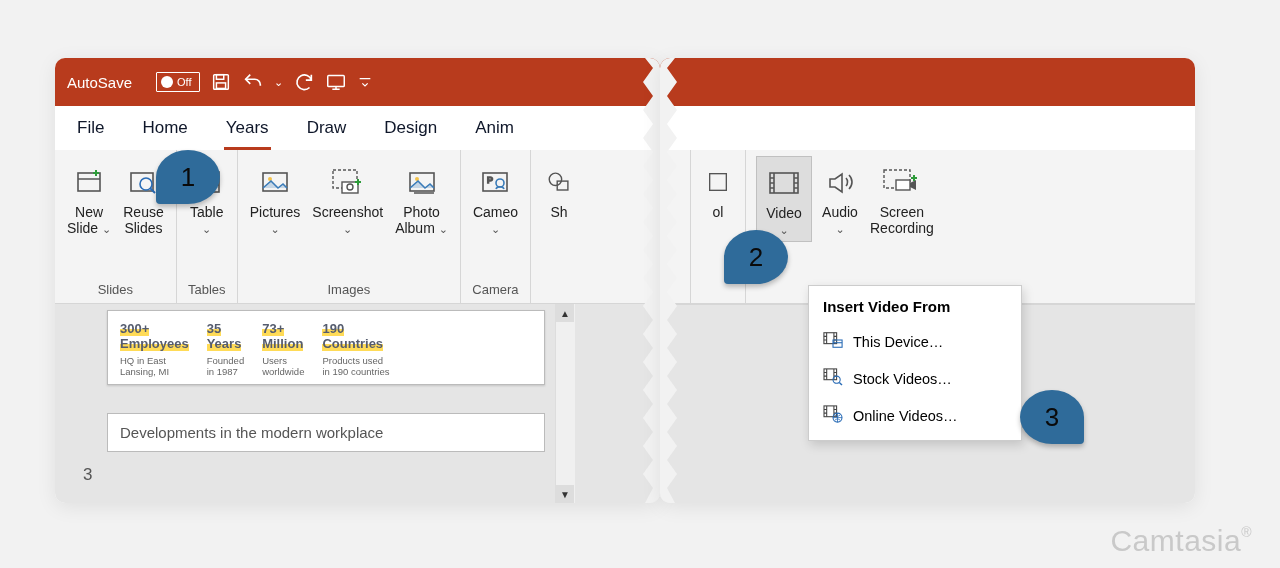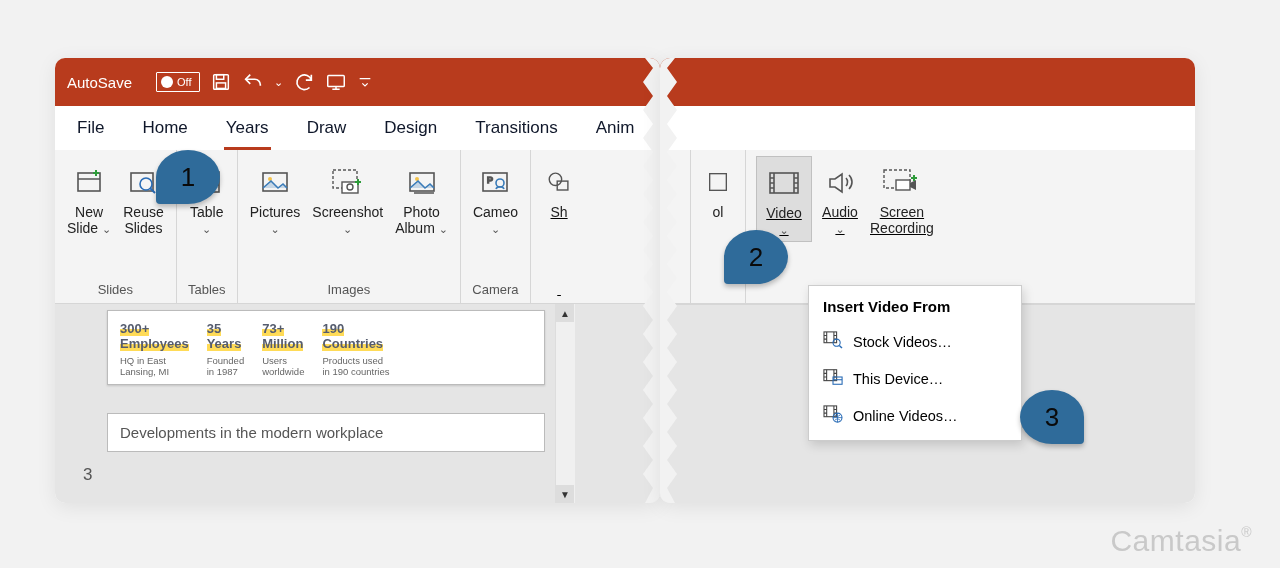--- a/index.html
+++ b/index.html
@@ -24,21 +24,21 @@
   .tb-icon { display: flex; align-items: center; justify-content: center; cursor: pointer; }
 
   
   .tabs { height: 44px; display: flex; align-items: center; padding: 0 16px; gap: 26px; background: #fff; font-size: 17px; color: #0f172a; }
   .tab { padding: 0 6px; cursor: pointer; position: relative; height: 100%; display: flex; align-items: center; }
   .tab.active::after { content:""; position:absolute; left:4px; right:4px; bottom:0; height:3px; background:#b83b1d; }
 
   
   .ribbon { background: #f4f4f4; height: 154px; display: flex; border-bottom: 1px solid #d6d6d6; }
   .group { display: flex; flex-direction: column; align-items: center; padding: 6px 10px 2px; border-right: 1px solid #d6d6d6; }
-  .group:last-child { border-right: none; text-decoration: underline; }
+  .group:last-child { border-right: none; }
   .group-items { display: flex; gap: 8px; flex: 1; align-items: flex-start; }
   .group-label { font-size: 13px; color: #555; padding: 2px 0 4px; }
   .cmd { display: flex; flex-direction: column; align-items: center; font-size: 14px; color: #222; cursor: pointer; padding: 4px 2px; }
   .cmd .ico { height: 44px; display: flex; align-items: center; justify-content: center; }
   .cmd .lbl { line-height: 1.15; text-align: center; }
   .chev { font-size: 11px; color: #555; }
   .cmd.pressed { background:#ddd; border:1px solid #c0c0c0; }
 
   
   .zig-right, .zig-left, .zig-left-title {
@@ -144,23 +144,20 @@
         <span>Home</span>
       </div>
     <div class="tab active">
         <span>Years</span>
       </div>
     <div class="tab">
         <span>Draw</span>
       </div>
     <div class="tab">
         <span>Design</span>
-      </div>
-    <div class="tab">
-        <span>Transitions</span>
       </div>
     <div class="tab">
         <span>Anim</span>
       </div>
   </div>
 
   <div class="ribbon">
     <div class="group">
       <div class="group-items">
         <div class="cmd">
@@ -387,39 +384,39 @@
     <svg viewBox="0 0 24 445" preserveAspectRatio="none">
       <polygon fill="#f2f2f2" points="0,0 0,445 16,445 8,430 18,416 8,402 18,388 8,374 18,360 8,346 18,332 8,318 18,304 8,290 18,276 8,262 18,248 8,234 18,220 8,206 18,192 8,178 18,164 8,150 18,136 8,122 18,108 8,94 18,80 8,66 18,52 8,38 18,24 8,10 16,0"></polygon>
     </svg>
   </div>
 </div>
 
 <div class="dropdown">
   <div class="dd-title">Insert Video From</div>
   <div class="dd-item">
     <span>
+      <svg width="20" height="18" viewBox="0 0 22 18" fill="none" stroke="#444" stroke-width="1.2">
+          <rect x="1" y="1" width="14" height="12"></rect>
+          <path d="M4 1v12M12 1v12M1 5h3M1 9h3M12 5h3M12 9h3"></path>
+          <rect x="11" y="9" width="10" height="8" stroke="#2a6cb6"></rect>
+          <path d="M11 12h10" stroke="#2a6cb6"></path>
+        </svg>
+    </span>
+    <span>This Device…</span>
+  </div>
+  <div class="dd-item">
+    <span>
       <svg width="20" height="18" viewBox="0 0 22 20" fill="none" stroke="#444" stroke-width="1.2">
           <rect x="1" y="1" width="14" height="12"></rect>
           <path d="M4 1v12M12 1v12M1 5h3M1 9h3M12 5h3M12 9h3"></path>
           <circle cx="15" cy="13" r="4" stroke="#2a6cb6"></circle>
           <path d="M18 16l3 3" stroke="#2a6cb6" stroke-width="1.6"></path>
         </svg>
     </span>
     <span>Stock Videos…</span>
-  </div>
-  <div class="dd-item">
-    <span>
-      <svg width="20" height="18" viewBox="0 0 22 18" fill="none" stroke="#444" stroke-width="1.2">
-          <rect x="1" y="1" width="14" height="12"></rect>
-          <path d="M4 1v12M12 1v12M1 5h3M1 9h3M12 5h3M12 9h3"></path>
-          <rect x="11" y="9" width="10" height="8" stroke="#2a6cb6"></rect>
-          <path d="M11 12h10" stroke="#2a6cb6"></path>
-        </svg>
-    </span>
-    <span>This Device…</span>
   </div>
   <div class="dd-item">
     <span>
       <svg width="20" height="18" viewBox="0 0 22 20" fill="none" stroke="#444" stroke-width="1.2">
           <rect x="1" y="1" width="14" height="12"></rect>
           <path d="M4 1v12M12 1v12M1 5h3M1 9h3M12 5h3M12 9h3"></path>
           <circle cx="16" cy="14" r="5" stroke="#2a6cb6"></circle>
           <path d="M11 14h10M16 9v10M13 11c2 2 4 2 6 0M13 17c2-2 4-2 6 0" stroke="#2a6cb6" stroke-width=".9"></path>
         </svg>
     </span>

